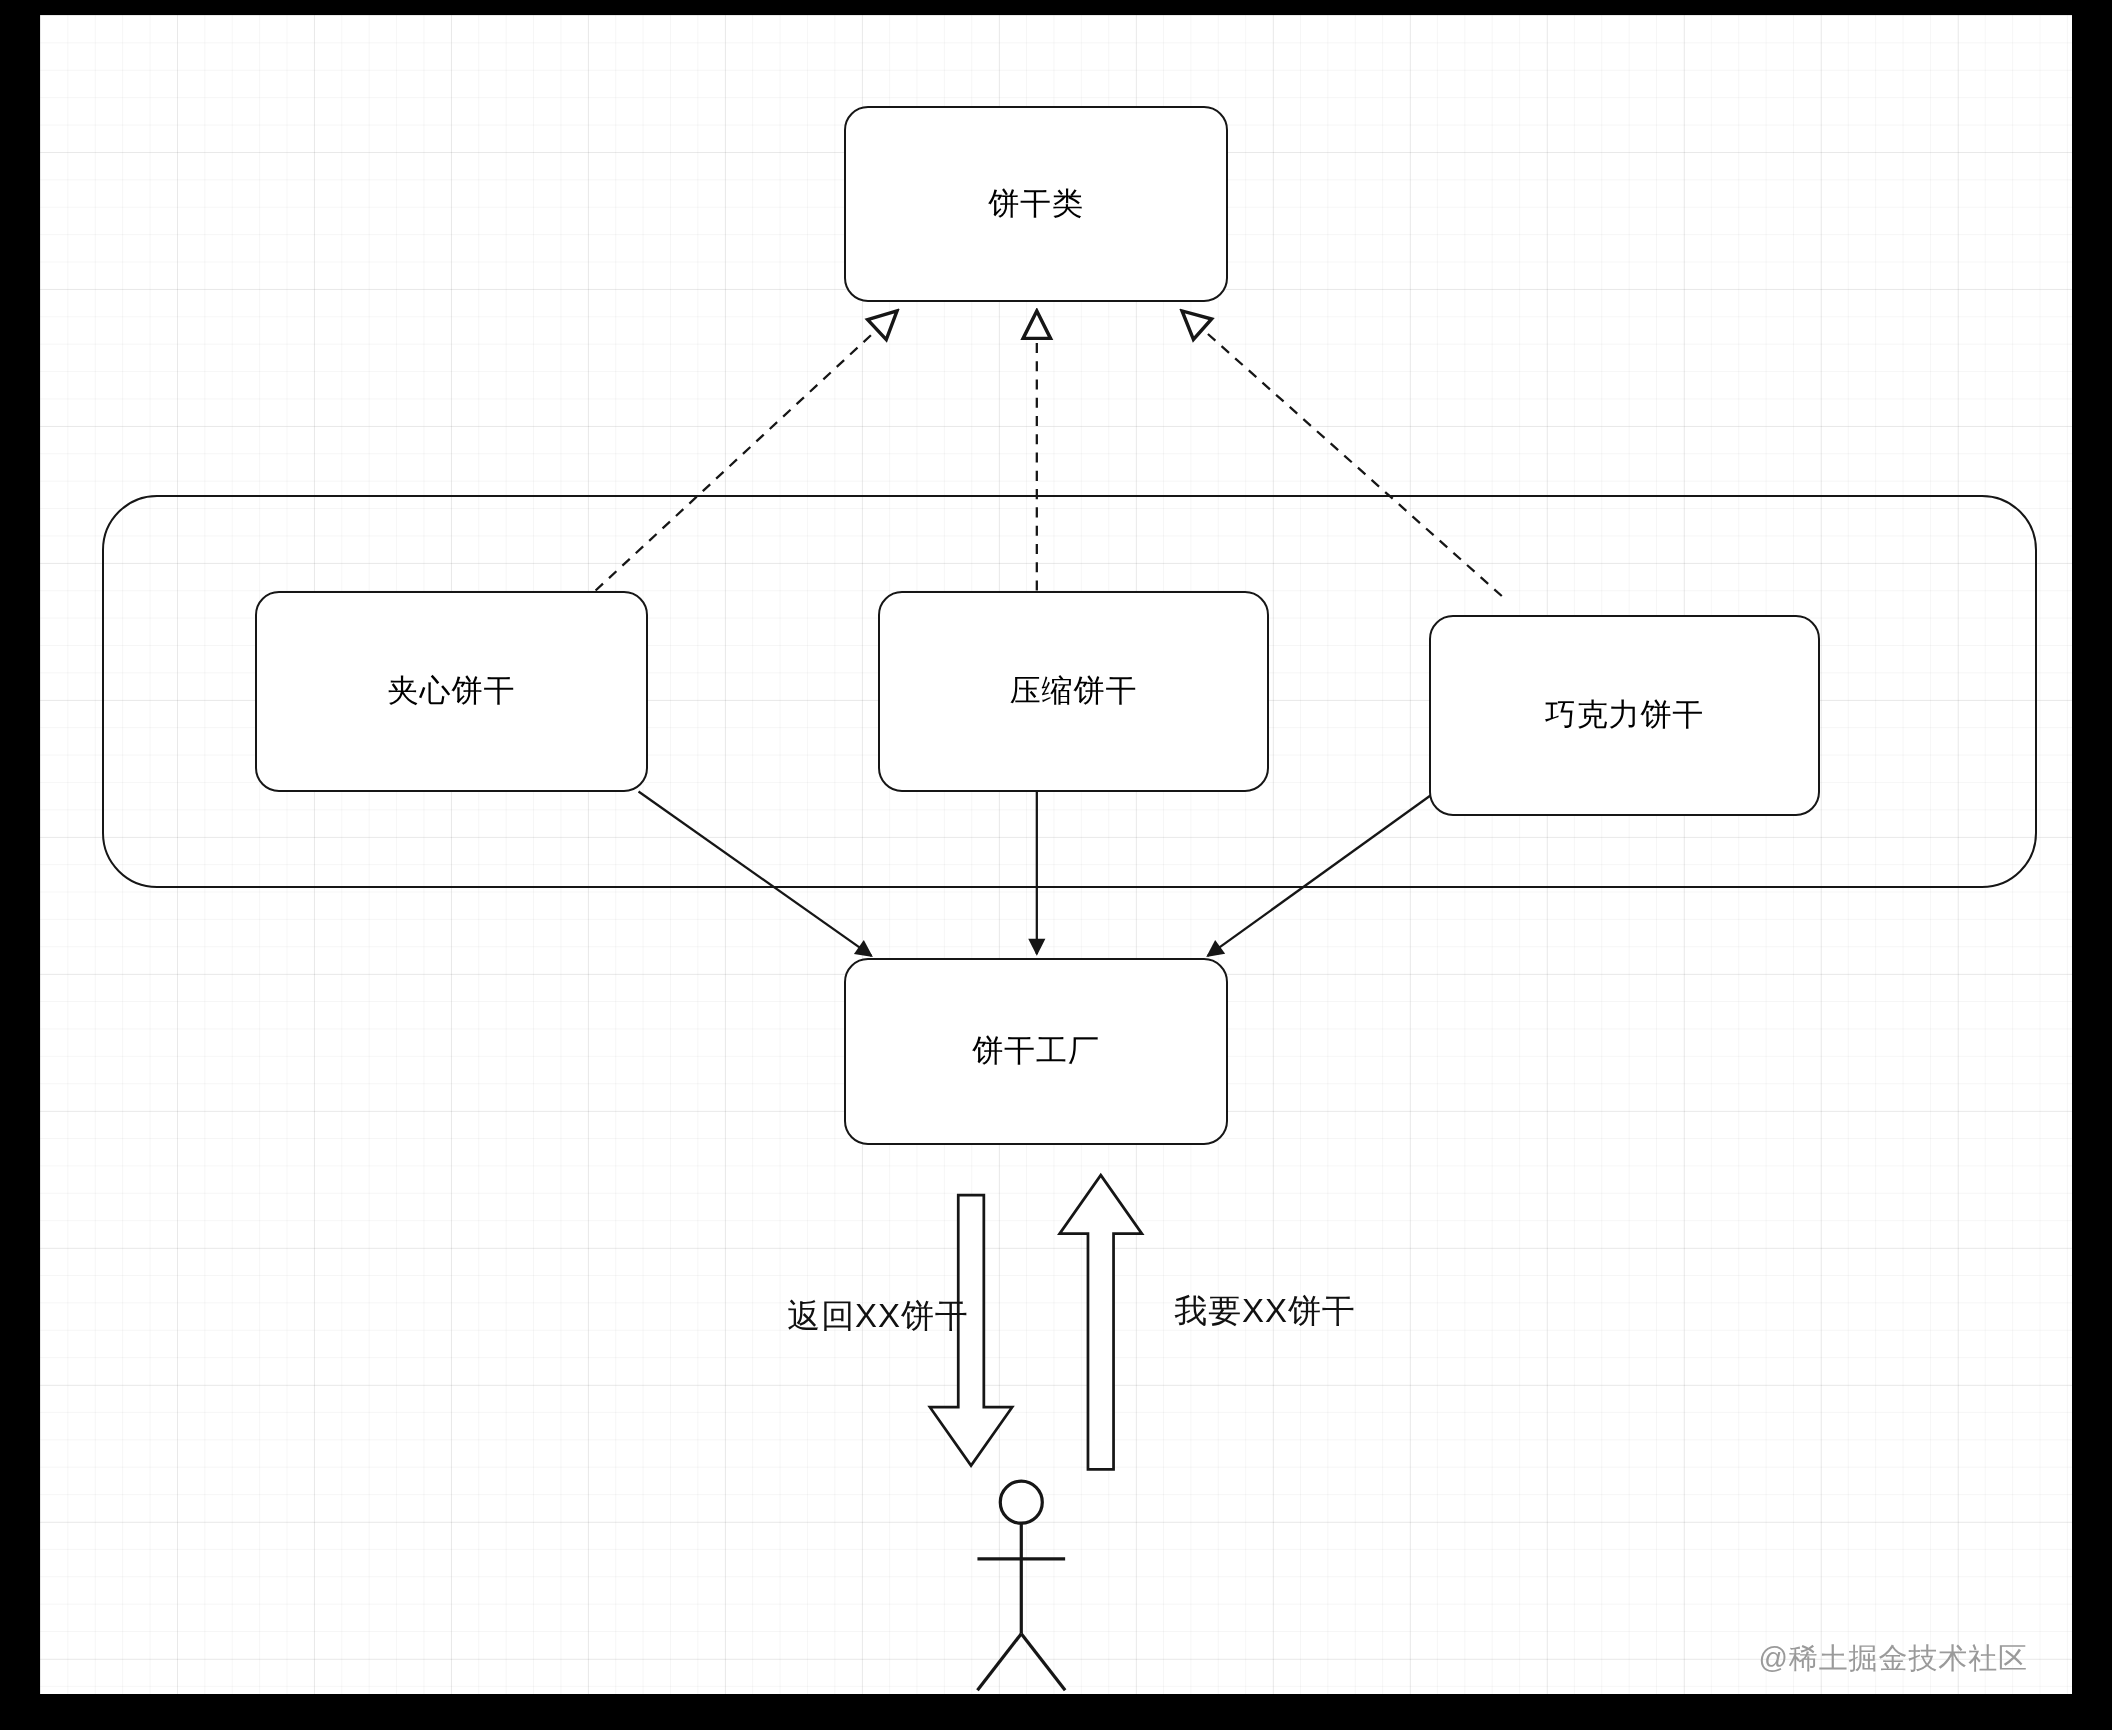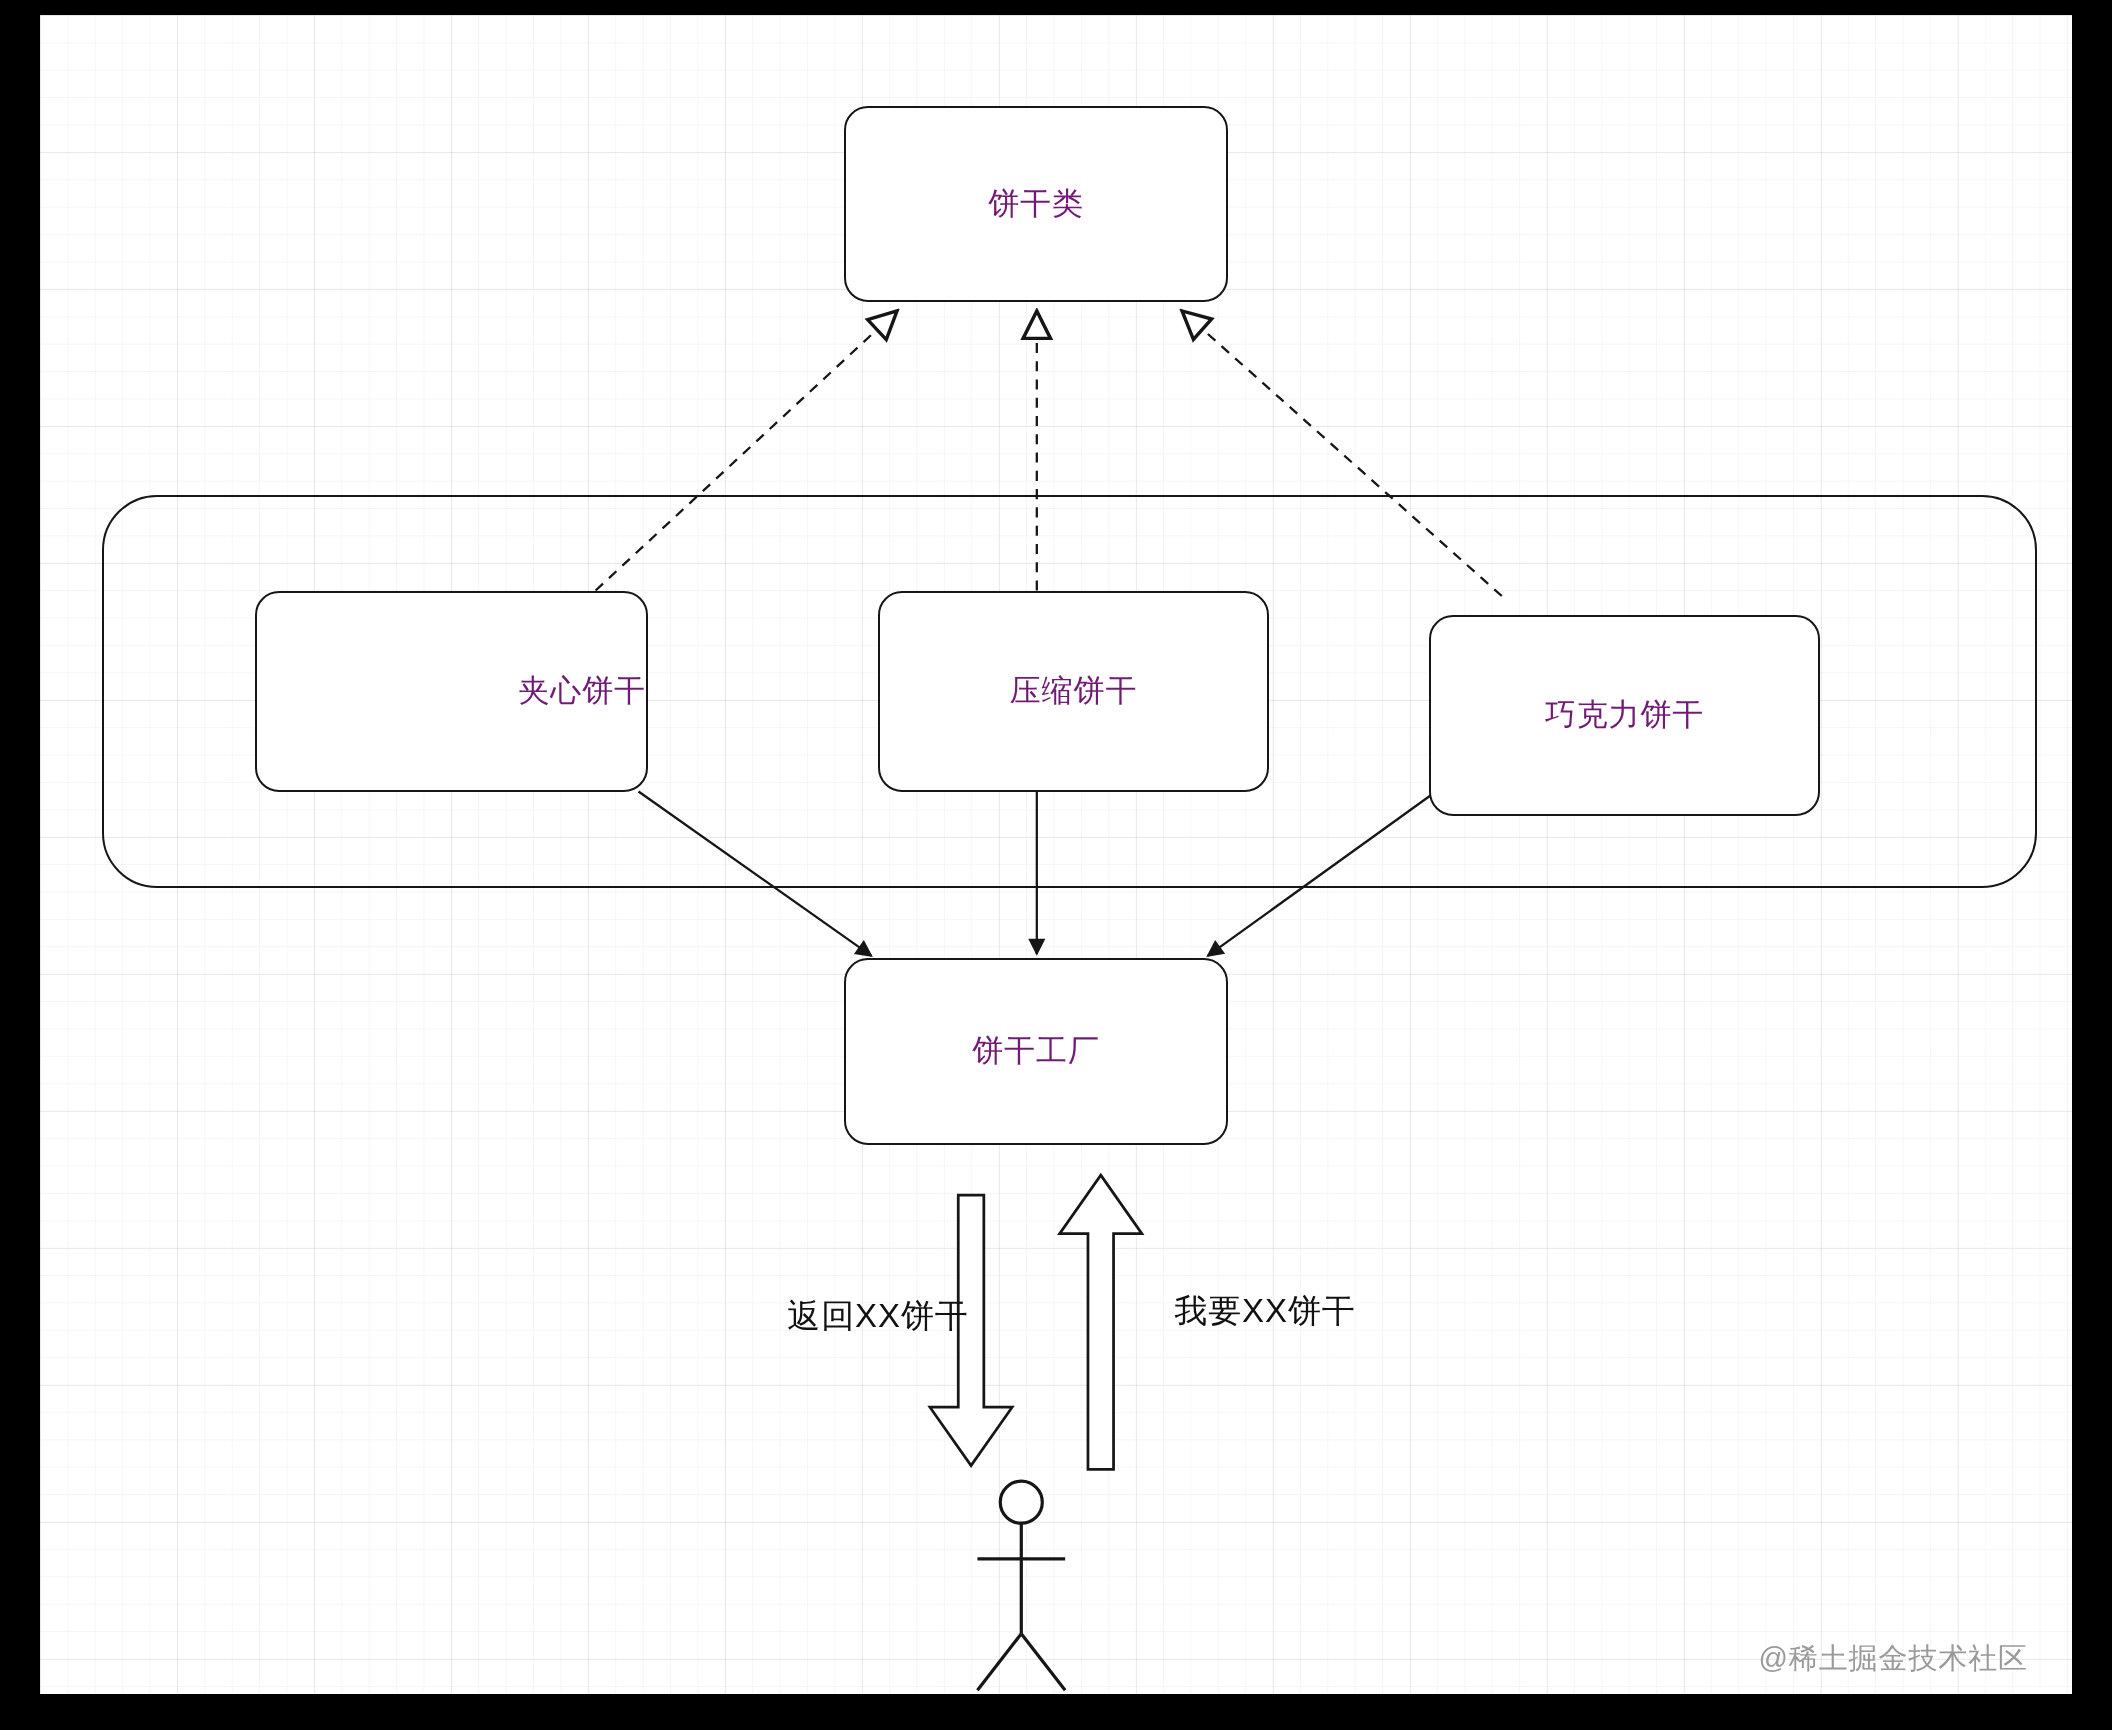--- a/index.html
+++ b/index.html
@@ -39,21 +39,21 @@
   }
   .node {
     position: absolute;
     border: 2.7px solid #161616;
     border-radius: 24px;
     background: #ffffff;
     display: flex;
     align-items: center;
     justify-content: center;
     font-size: 31px;
-    color: #701a75;
+    color: #000000;
     z-index: 3;
     box-sizing: border-box;
     letter-spacing: 0.9px;
   }
   .container-rect {
     position: absolute;
     left: 62px;
     top: 480px;
     width: 1935px;
     height: 393px;
@@ -75,21 +75,21 @@
   .watermark {
     position: absolute;
     right: 44px;
     bottom: 14.6px;
     font-size: 29px;
     color: #9a9a9a;
     z-index: 4;
     letter-spacing: 0.9px;
   }
   #node-cookie-class { left: 804px; top: 91px;  width: 384px; height: 196px; }
-  #node-sandwich     { left: 215px; top: 576px;  width: 393px; height: 201px; justify-content: flex-end; }
+  #node-sandwich     { left: 215px; top: 576px;  width: 393px; height: 201px; }
   #node-compressed   { left: 802px; top: 576px;  width: 391px; height: 201px; margin-left: 36px; }
   #node-chocolate    { left: 1389px; top: 600px; width: 391px; height: 201px; }
   #node-factory      { left: 804px; top: 943px; width: 384px; height: 187px; align-items: center; }
   #label-return  { left: 838px;  top: 1301px; }
   #label-request { left: 1225px; top: 1296px; }
 </style>
 </head>
 <body>
 
 <div class="canvas">

